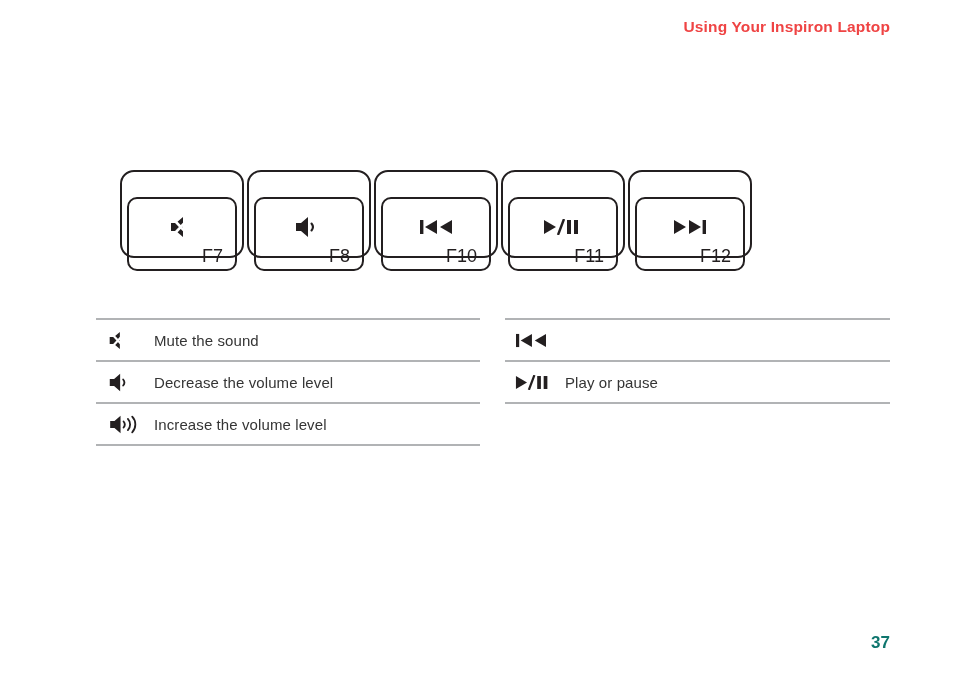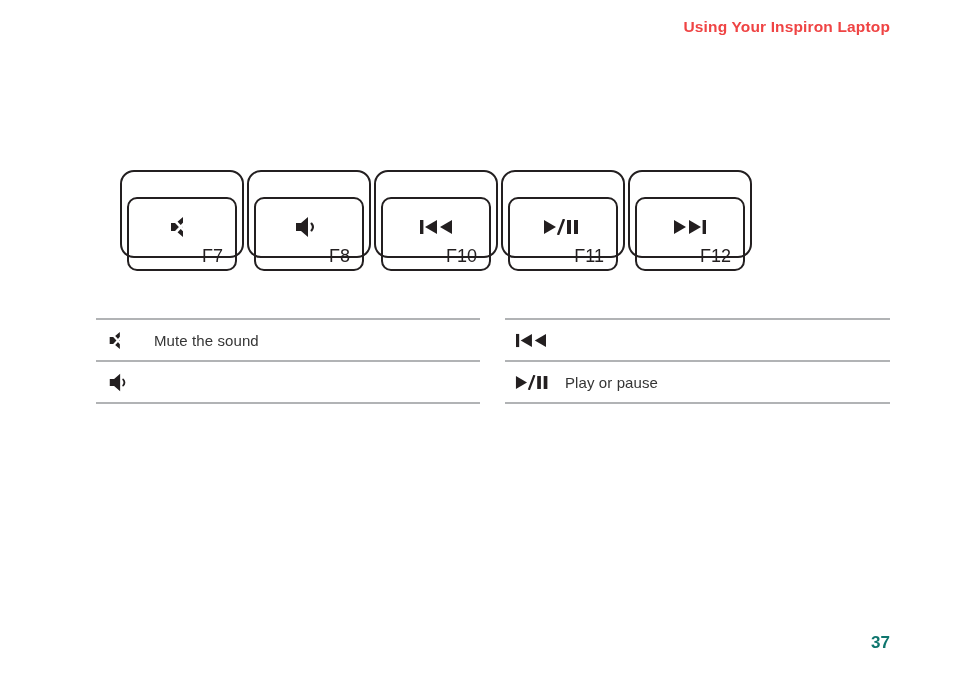--- a/index.html
+++ b/index.html
@@ -216,22 +216,34 @@
     <div class="legend-text">Mute the sound</div>
   </div>
 
   <div class="legend-row">
     <div class="legend-icon">
       <svg width="26" height="19" viewBox="0 0 30 22" aria-hidden="true">
         <path d="M2 7 h5 L14 1 V21 L7 15 H2 Z" fill="#231f20"></path>
         <path d="M17.5 7.5 a5.5 5.5 0 0 1 0 7" stroke="#231f20" stroke-width="2.1" fill="none" stroke-linecap="round"></path>
       </svg>
     </div>
-  </div>
-
+    <div class="legend-text">Decrease the volume level</div>
+  </div>
+
+  <div class="legend-row">
+    <div class="legend-icon">
+      <svg width="32" height="19" viewBox="0 0 36 22" aria-hidden="true">
+        <path d="M2 7 h5 L14 1 V21 L7 15 H2 Z" fill="#231f20"></path>
+        <path d="M17.5 7.5 a5.5 5.5 0 0 1 0 7" stroke="#231f20" stroke-width="2.1" fill="none" stroke-linecap="round"></path>
+        <path d="M22.5 4.5 a9.5 9.5 0 0 1 0 13" stroke="#231f20" stroke-width="2.1" fill="none" stroke-linecap="round"></path>
+        <path d="M27.5 2 a13 13 0 0 1 0 18" stroke="#231f20" stroke-width="2.1" fill="none" stroke-linecap="round"></path>
+      </svg>
+    </div>
+    <div class="legend-text">Increase the volume level</div>
+  </div>
 
   <div class="legend-bottom-rule"></div>
 </div>
 
 <div class="legend legend-right">
 
   <div class="legend-row">
     <div class="legend-icon">
       <svg width="32" height="15" viewBox="0 0 34 16" aria-hidden="true">
         <rect x="1" y="1" width="3.4" height="14" fill="#231f20"></rect>

